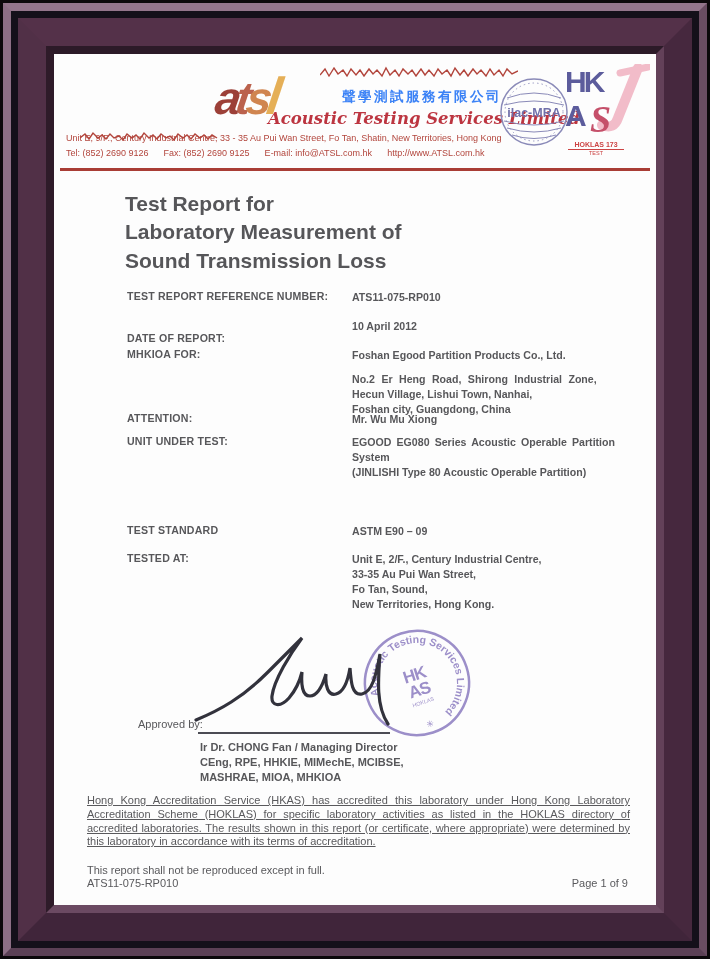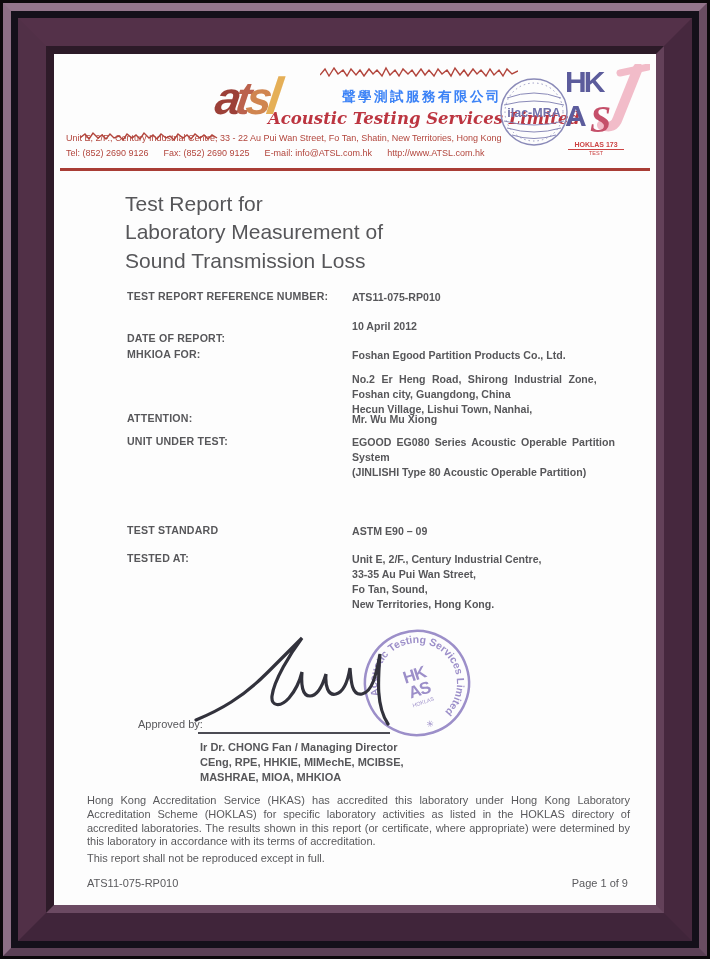--- a/index.html
+++ b/index.html
@@ -19,31 +19,31 @@
   .zh-name{font-weight:bold;font-size:13.5px;letter-spacing:2.5px;color:#3b82f6;}
   .en-name{font-family:"DejaVu Serif",serif;font-style:italic;font-weight:bold;
            font-size:16.5px;color:#bc3540;}
   .hdr-addr{font-size:9px;color:#b2453c;white-space:pre;}
   .hdr-rule{height:3px;background:#a93d35;}
   .hoklas{font-size:7px;font-weight:bold;color:#c44;border-bottom:1px solid #c44;
           text-align:center;line-height:1.3;}
   .hoklas-sub{font-size:5.5px;color:#c44;text-align:center;}
 
   
-  .title{font-size:21px;font-weight:normal;line-height:1.35;color:#565659;}
+  .title{font-size:21px;font-weight:bold;line-height:1.35;color:#565659;}
   .lbl{position:absolute;left:73px;font-size:10.6px;font-weight:bold;letter-spacing:.2px;}
   .val{position:absolute;left:298px;width:263px;font-size:10.6px;font-weight:bold;
        line-height:15px;}
   .just{text-align:justify;}
   .sp{word-spacing:3.5px;}
   .sig-label{font-size:11px;}
   .sig-name{font-size:11px;font-weight:bold;line-height:15px;}
   .sig-line{border-top:2px solid #4c4c54;}
-  .footer-par{font-size:11px;line-height:13.8px;text-align:justify;color:#59595c;}
-  .footer-note{font-size:11px;color:#59595c;}
+  .footer-par{font-size:11px;line-height:13.8px;text-align:justify;color:#59595c;text-decoration:underline;}
+  .footer-note{font-size:11px;color:#59595c;margin-top:12px;}
   .footer-ref{font-size:11px;color:#59595c;}
 </style>
 </head>
 <body>
 
 <div class="frame1">
  <div class="frame2">
   <div class="frame3">
    <div class="frame4">
     <div class="frame5">
@@ -57,21 +57,21 @@
         <span style="color:#9c4038">a</span><span style="color:#bb624d">t</span><span style="color:#d08550">s</span><span style="color:#e5af57;font-size:52px">l</span>
       </div>
 
       <svg class="abs" style="left:266px;top:10px" width="198" height="16" viewBox="0 0 198 16">
         <polyline points="0,11 5,5 9,12 14,4 18,10 23,6 27,12 31,5 36,11 40,6 44,12 49,5 53,10 57,6 62,12 66,4 70,11 75,6 79,12 83,5 88,10 92,6 96,12 101,5 105,11 109,6 114,12 118,5 122,10 127,6 131,12 135,4 140,11 144,6 148,12 153,5 157,10 161,6 166,12 170,5 174,11 179,6 183,12 187,5 192,10 198,7" fill="none" stroke="#b2453c" stroke-width="1.4"></polyline>
       </svg>
 
       <div class="abs zh-name" style="left:288px;top:34px">聲學測試服務有限公司</div>
       <div class="abs en-name" style="left:214px;top:55px">Acoustic Testing Services Limited</div>
 
-      <div class="abs hdr-addr" style="left:12px;top:79px">Unit E, 2/F., Century Industrial Centre, 33 - 22 Au Pui Wan Street, Fo Tan, Shatin, New Territories, Hong Kong</div>
+      <div class="abs hdr-addr" style="left:12px;top:79px">Unit E, 9/F., Century Industrial Centre, 33 - 35 Au Pui Wan Street, Fo Tan, Shatin, New Territories, Hong Kong</div>
       <div class="abs hdr-addr" style="left:12px;top:94px">Tel: (852) 2690 9126      Fax: (852) 2690 9125      E-mail: info@ATSL.com.hk      http://www.ATSL.com.hk</div>
 
       <svg class="abs" style="left:444px;top:22px" width="72" height="72" viewBox="0 0 72 72">
         <circle cx="36" cy="36" r="33" fill="none" stroke="#8a8ab8" stroke-width="1.5"></circle>
         <circle cx="36" cy="36" r="29" fill="none" stroke="#9a9ac4" stroke-width="1" stroke-dasharray="1.5 3"></circle>
         <path d="M9,22 Q36,12 63,22" fill="none" stroke="#8a8ab8" stroke-width="1"></path>
         <path d="M6,29 Q36,21 66,29" fill="none" stroke="#8a8ab8" stroke-width="1"></path>
         <path d="M6,45 Q36,53 66,45" fill="none" stroke="#8a8ab8" stroke-width="1"></path>
         <path d="M9,52 Q36,60 63,52" fill="none" stroke="#8a8ab8" stroke-width="1"></path>
         <path d="M14,59 Q36,66 58,59" fill="none" stroke="#8a8ab8" stroke-width="1"></path>
@@ -104,22 +104,22 @@
         <div class="lbl" style="top:278px">DATE OF REPORT:</div>
         <div class="val" style="top:265px">10 April 2012</div>
       </div>
       <div>
         <div class="lbl" style="top:294px">MHKIOA FOR:</div>
         <div class="val" style="top:294px">Foshan Egood Partition Products Co., Ltd.</div>
       </div>
       <div>
         <div class="val" style="top:318px">
           <div class="sp">No.2 Er Heng Road, Shirong Industrial Zone,</div>
+          <div>Hecun Village, Lishui Town, Nanhai,</div>
           <div>Foshan city, Guangdong, China</div>
-          <div>Hecun Village, Lishui Town, Nanhai,</div>
         </div>
       </div>
       <div>
         <div class="lbl" style="top:358px">ATTENTION:</div>
         <div class="val" style="top:358px">Mr. Wu Mu Xiong</div>
       </div>
       <div>
         <div class="lbl" style="top:381px">UNIT UNDER TEST:</div>
         <div class="val" style="top:381px">
           <div class="just">EGOOD EG080 Series Acoustic Operable Partition System</div>

